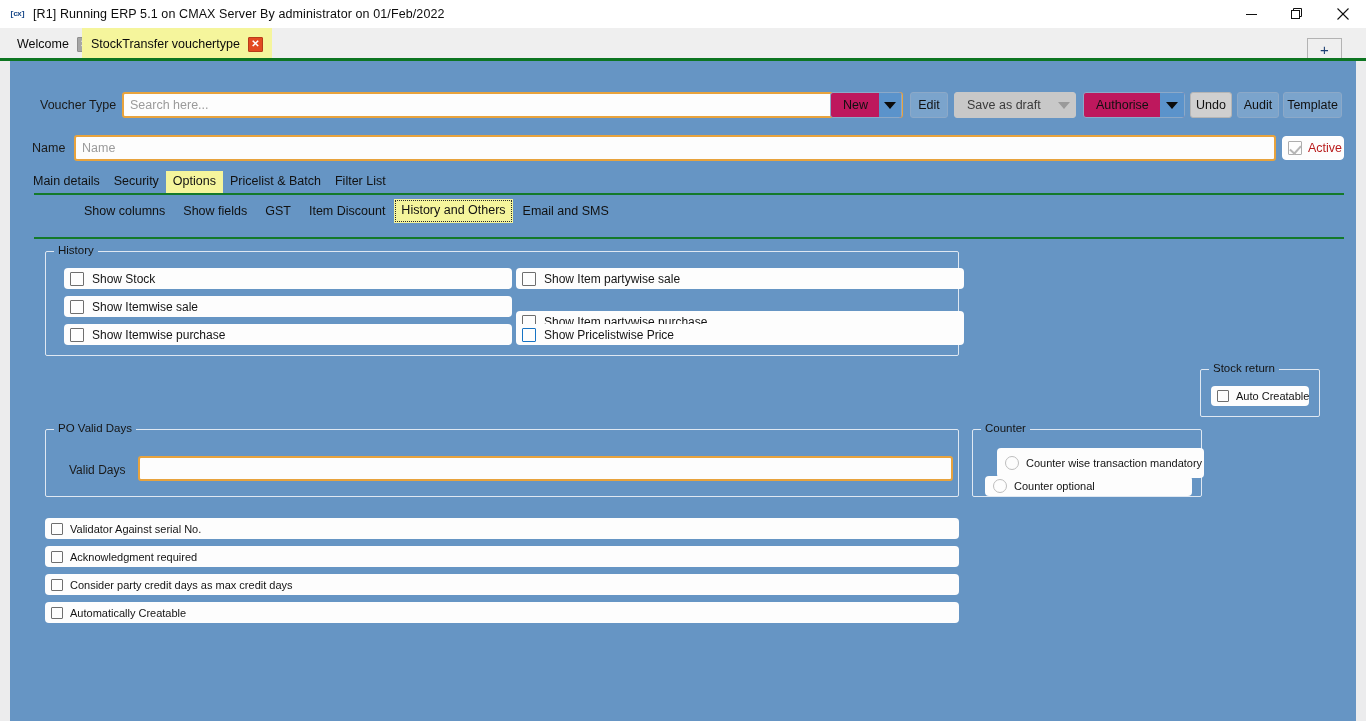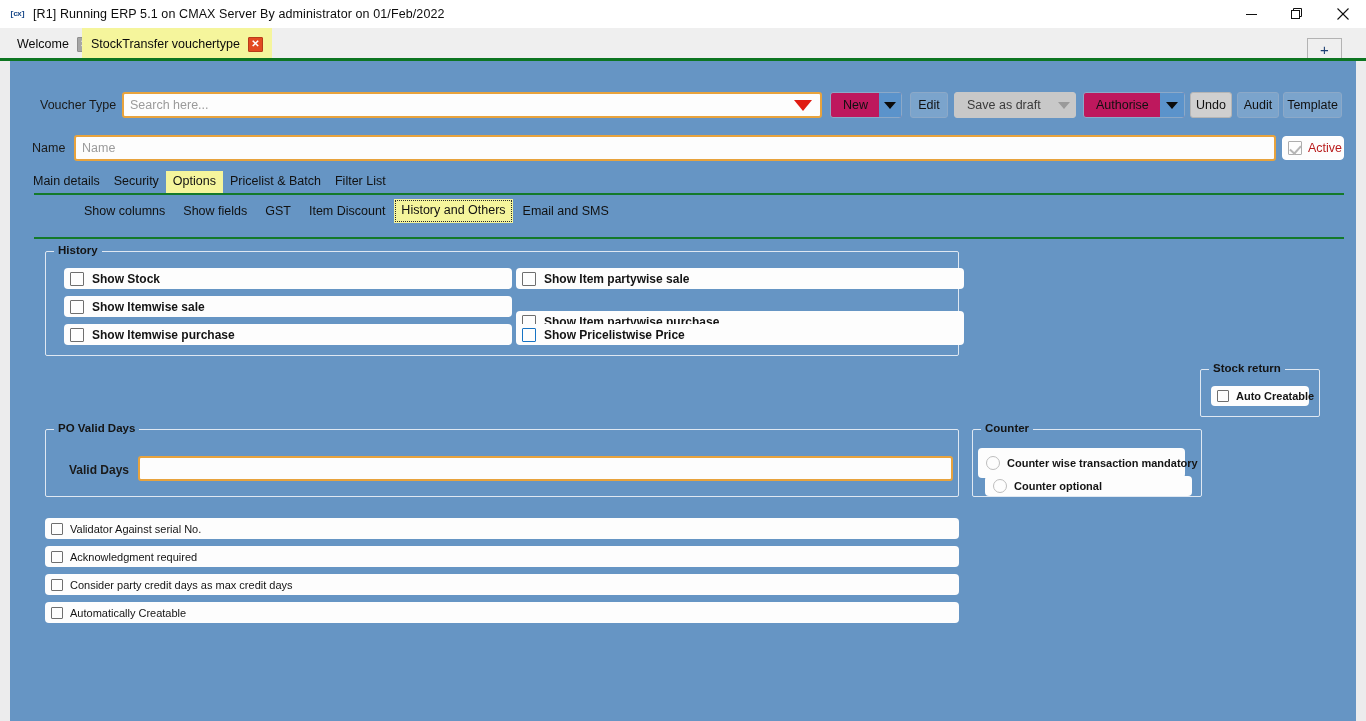--- a/index.html
+++ b/index.html
@@ -139,21 +139,21 @@
   .tabrow { position: absolute; display: flex; align-items: flex-end; }
   .ptab {
     font-size: 12.5px; color: #111111; padding: 4px 7px 5px 7px;
     white-space: nowrap; line-height: 1;
   }
   .ptab.sel { background: #f5f59c; }
   .ptab.focus { background: #f5f59c; outline: 1px dotted #2a2a2a; outline-offset: -2px; }
   .greenline { position: absolute; height: 2px; background: #147a2a; }
 
   
-  .grp { position: absolute; border: 1px solid #dfe8f2; border-radius: 2px; font-weight: bold; }
+  .grp { position: absolute; border: 1px solid #dfe8f2; border-radius: 2px; }
   .grp > .cap {
     position: absolute; top: -8px; left: 8px; padding: 0 4px;
     background: #6695c4; font-size: 11.5px; color: #141414; white-space: nowrap;
   }
 
   
   .opt {
     background: #fdfdfd; border-radius: 4px;
     height: 21px; display: flex; align-items: center; gap: 8px;
     padding: 0 0 0 6px; font-size: 12px; color: #141414;
@@ -204,21 +204,21 @@
     <span>StockTransfer vouchertype</span>
     <span class="tab-close red">✕</span>
   </div>
 </div>
 <div class="addtab">+</div>
 <div class="green-rule-top"></div>
 
 <div class="appbody">
 
   <div class="lbl" style="position:absolute;left:30px;top:37px;">Voucher Type</div>
-  <div class="fld" style="position:absolute;left:112px;top:31px;width:700px;">
+  <div class="fld" style="position:absolute;left:112px;top:31px;width:781px;">
     <span class="ph">Search here...</span>
     <span class="caret-red"></span>
   </div>
 
   <div class="btn split" style="position:absolute;left:820px;top:31px;width:72px;">
     <span class="lab">New</span>
     <span class="arw">
         <i></i>
       </span>
   </div>
@@ -310,21 +310,21 @@
   </div>
 
   <div class="grp" style="left:35px;top:368px;width:914px;height:68px;">
     <div class="cap">PO Valid Days</div>
     <div class="lbl" style="position:absolute;left:23px;top:33px;font-size:12px;">Valid Days</div>
     <div class="vfield" style="left:92px;top:26px;width:815px;height:25px;"></div>
   </div>
 
   <div class="grp" style="left:962px;top:368px;width:230px;height:68px;">
     <div class="cap">Counter</div>
-    <div class="opt rad small" style="position:absolute;left:5px;top:18px;width:207px;height:30px;">
+    <div class="opt rad small" style="position:absolute;left:24px;top:18px;width:207px;height:30px;">
       <span class="rdo"></span>
       <span>Counter wise transaction mandatory</span>
     </div>
     <div class="opt rad small" style="position:absolute;left:12px;top:46px;width:207px;height:20px;">
       <span class="rdo"></span>
       <span>Counter optional</span>
     </div>
   </div>
 
   <div class="opt small" style="position:absolute;left:35px;top:485px;width:914px;height:21px;">

